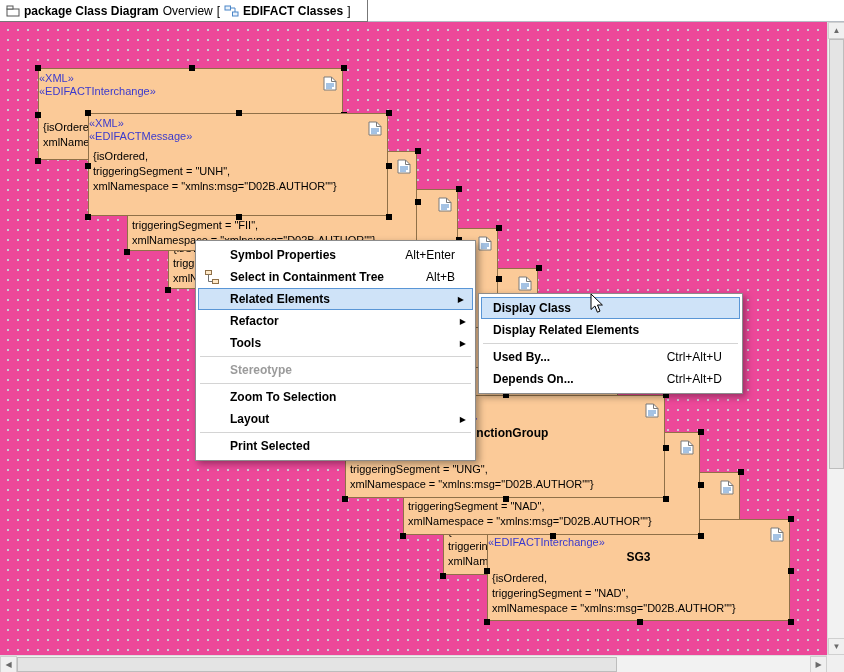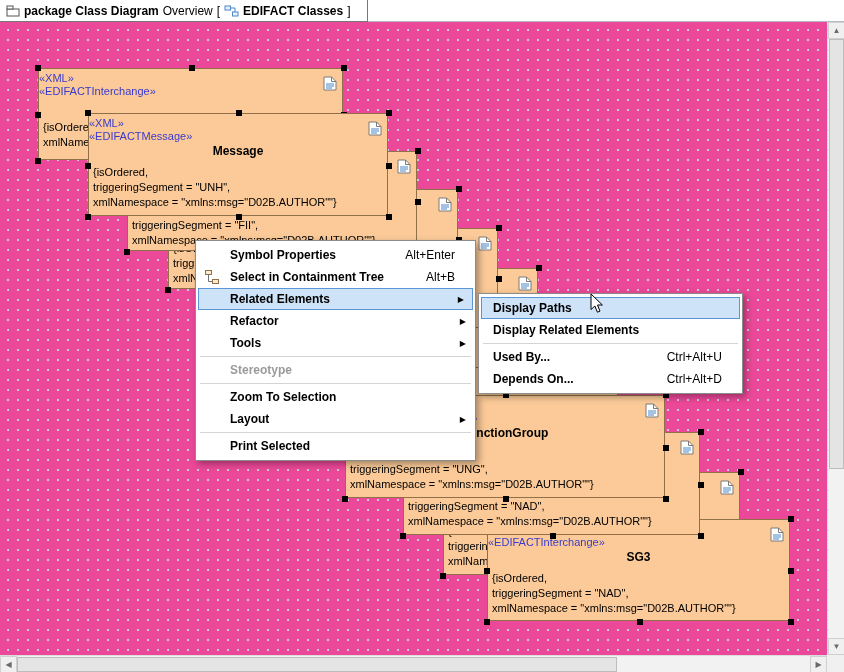--- a/index.html
+++ b/index.html
@@ -139,21 +139,21 @@
         <span class="mi-label">Layout</span>
         <span class="mi-arrow">▶</span>
       </div>
       <div class="msep"></div>
       <div class="menu-item">
         <span class="mi-label">Print Selected</span>
       </div>
     </div>
   <div id="submenu" class="menu sub" style="left: 478px; top: 293px; width: 265px;">
       <div class="menu-item hl">
-        <span class="mi-label">Display Paths</span>
+        <span class="mi-label">Display Class</span>
       </div>
       <div class="menu-item">
         <span class="mi-label">Display Related Elements</span>
       </div>
       <div class="msep"></div>
       <div class="menu-item">
         <span class="mi-label">Used By...</span>
         <span class="mi-shortcut">Ctrl+Alt+U</span>
       </div>
       <div class="menu-item">
@@ -206,21 +206,20 @@
       <span class="handle" style="left: 302px; top: -4px;"></span>
       <span class="handle" style="left: -4px; top: 43px;"></span>
       <span class="handle" style="left: 302px; top: 43px;"></span>
       <span class="handle" style="left: -4px; top: 89px;"></span>
       <span class="handle" style="left: 149.5px; top: 89px;"></span>
       <span class="handle" style="left: 302px; top: 89px;"></span>
     </div>
     <div class="uml-box" style="left: 88px; top: 113px; width: 300px; height: 103px; z-index: 8;">
       <div class="stereo">«XML»</div>
       <div class="stereo">«EDIFACTMessage»</div>
-      <div class="cname">Message</div>
       <div class="constraints">
         <div class="cline">{isOrdered,</div>
         <div class="cline">triggeringSegment = "UNH",</div>
         <div class="cline">xmlNamespace = "xmlns:msg="D02B.AUTHOR""}</div>
       </div>
       <span class="doc-icon"><svg width="14" height="15" viewBox="0 0 14 15">
           <path d="M1 1 h7.5 l4.5 4.5 V14 H1 Z" fill="#fff" stroke="#7a7a7a"></path>
           <path d="M8.5 1 V5.5 H13" fill="none" stroke="#7a7a7a"></path>
           <line x1="3" y1="8" x2="11" y2="8" stroke="#4a86c8"></line>
           <line x1="3" y1="10" x2="11" y2="10" stroke="#4a86c8"></line>

